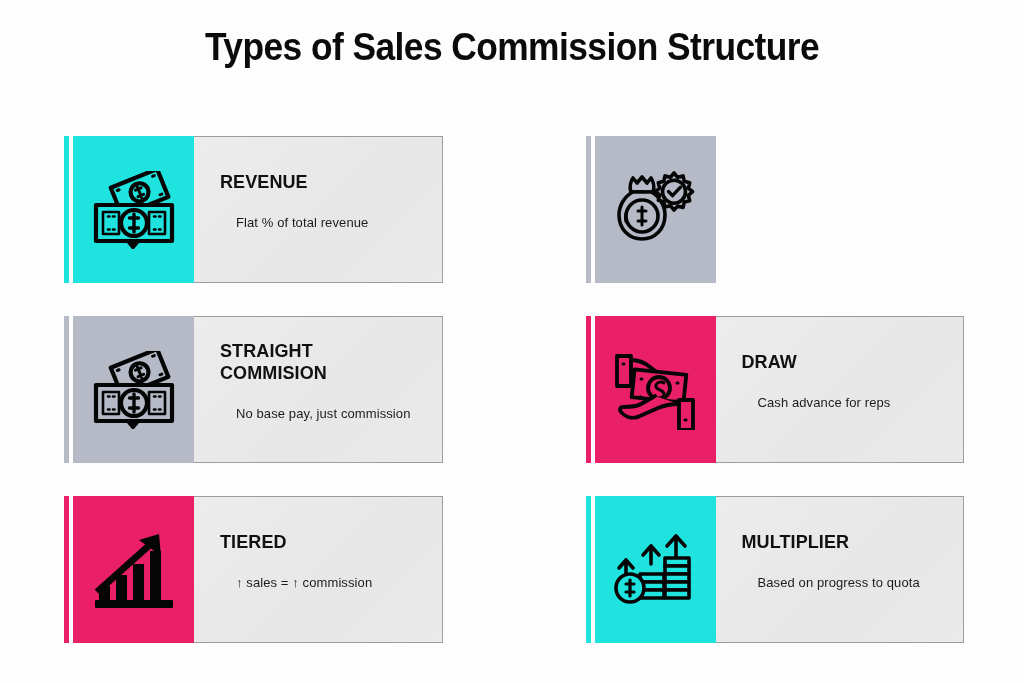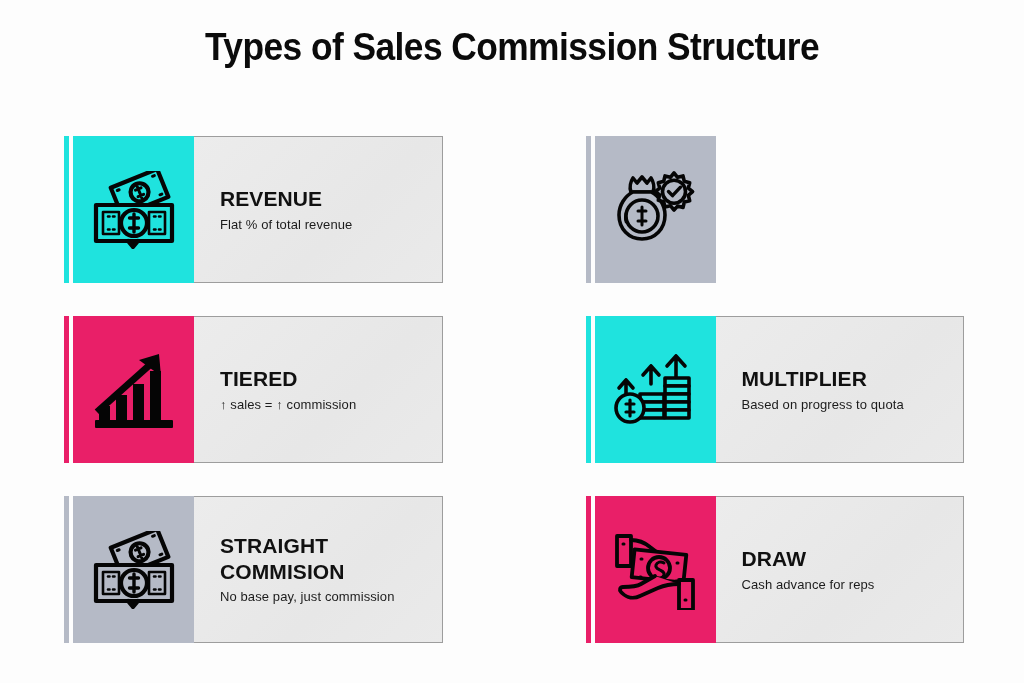--- a/index.html
+++ b/index.html
@@ -61,35 +61,35 @@
     border-right:1px solid #9d9d9d;
     border-bottom:1px solid #9d9d9d;
     display:flex;
     flex-direction:column;
     justify-content:center;
     padding-left:26px;
     box-sizing:border-box;
     background-image:linear-gradient(135deg,#ececec 0%,#e7e7e7 60%,#eaeaea 100%);
   }
   .card-title{
-    font-size:21px;
+    font-size:18px;
     font-weight:bold;
     color:#111111;
     letter-spacing:0.1px;
     line-height:1.22;
     margin:0 0 5px 0;
     white-space:pre-line;
   }
   .card-sub{
     font-size:13px;
     font-weight:normal;
     color:#1c1c1c;
     letter-spacing:0.1px;
     line-height:1.25;
-    margin:0;
+    margin:16px;
   }
   .icon-svg{display:block;}
 </style>
 </head>
 <body>
 
 <div class="page">
 
   <div class="page-title">Types of Sales Commission Structure</div>
 
@@ -144,20 +144,78 @@
             </svg>
           </span>
         </div>
       </div>
 
     </div>
 
     <div class="row">
 
       <div class="card">
+        <div class="accent" style="background:#b5bac6"></div>
+        <div class="accent-gap"></div>
+        <div class="icon-panel" style="background:#b5bac6">
+          <span>
+            <svg class="icon-svg" width="88" height="78" viewBox="0 0 88 78" fill="none" stroke="#050505" stroke-width="4.2" stroke-linejoin="round" stroke-linecap="round">
+              <g transform="rotate(-22 52 30)">
+                <rect x="28" y="6" width="50" height="30" fill="#b5bac6"></rect>
+                <circle cx="53" cy="21" r="9" fill="#b5bac6"></circle>
+                <path d="M53 15v12M50 17.5h6M50 24.5h6" stroke-width="3"></path>
+                <path d="M33 11h2M71 11h2M33 31h2M71 31h2" stroke-width="3"></path>
+              </g>
+              <rect x="6" y="34" width="76" height="36" fill="#b5bac6"></rect>
+              <circle cx="44" cy="52" r="13" fill="#b5bac6"></circle>
+              <path d="M44 43v18M39.5 47h9M39.5 57h9" stroke-width="3.4"></path>
+              <rect x="13" y="41" width="16" height="22" fill="none" stroke-width="2.6"></rect>
+              <rect x="59" y="41" width="16" height="22" fill="none" stroke-width="2.6"></rect>
+              <path d="M18 45.5h1.5M23 45.5h1.5M18 58.5h1.5M23 58.5h1.5M64 45.5h1.5M69 45.5h1.5M64 58.5h1.5M69 58.5h1.5" stroke-width="2.6"></path>
+              <path d="M38 70l5 6 5-6" fill="#050505"></path>
+            </svg>
+          </span>
+        </div>
+        <div class="text-panel">
+          <div class="card-title">STRAIGHT
+COMMISION</div>
+          <div class="card-sub">No base pay, just commission</div>
+        </div>
+      </div>
+
+      <div class="card">
+        <div class="accent" style="background:#e91f68"></div>
+        <div class="accent-gap"></div>
+        <div class="icon-panel" style="background:#e91f68">
+          <span>
+            <svg class="icon-svg" width="88" height="80" viewBox="0 0 88 80" fill="none" stroke="#050505" stroke-width="3.8" stroke-linejoin="round" stroke-linecap="round">
+              <rect x="6" y="6" width="14" height="30" fill="#e91f68"></rect>
+              <path d="M12 14h1" stroke-width="3"></path>
+              <path d="M20 10c6 0 13 2 19 7l21 16-6 9-14-9" fill="#e91f68"></path>
+              <rect x="22" y="22" width="52" height="28" transform="rotate(6 48 36)" fill="#e91f68"></rect>
+              <circle cx="48" cy="38" r="11" fill="#e91f68"></circle>
+              <path d="M53 33c-3-2-7-1-8 2s2 4 4 5 5 2 4 5-5 4-8 2" stroke-width="3"></path>
+              <path d="M30 29h1M66 33h1M29 47h1M65 51h1" stroke-width="3"></path>
+              <rect x="68" y="50" width="14" height="30" fill="#e91f68"></rect>
+              <path d="M74 70h1" stroke-width="3"></path>
+              <path d="M68 54c-8 0-14 1-21 4l-18 8c-6 3-13 2-18-3l-1-1c-2-2-1-5 2-5 6 0 13 0 18-3l14-8" fill="#e91f68"></path>
+            </svg>
+          </span>
+        </div>
+        <div class="text-panel">
+          <div class="card-title">DRAW</div>
+          <div class="card-sub">Cash advance for reps</div>
+        </div>
+      </div>
+
+    </div>
+
+    <div class="row">
+
+      <div class="card">
         <div class="accent" style="background:#e91f68"></div>
         <div class="accent-gap"></div>
         <div class="icon-panel" style="background:#e91f68">
           <span>
             <svg class="icon-svg" width="86" height="80" viewBox="0 0 86 80" fill="#050505" stroke="none">
               <rect x="4" y="70" width="78" height="8" rx="1"></rect>
               <rect x="8" y="56" width="11" height="14"></rect>
               <rect x="25" y="45" width="11" height="25"></rect>
               <rect x="42" y="34" width="11" height="36"></rect>
               <rect x="59" y="21" width="11" height="49"></rect>
@@ -195,72 +253,14 @@
           </span>
         </div>
         <div class="text-panel">
           <div class="card-title">MULTIPLIER</div>
           <div class="card-sub">Based on progress to quota</div>
         </div>
       </div>
 
     </div>
 
-    <div class="row">
-
-      <div class="card">
-        <div class="accent" style="background:#b5bac6"></div>
-        <div class="accent-gap"></div>
-        <div class="icon-panel" style="background:#b5bac6">
-          <span>
-            <svg class="icon-svg" width="88" height="78" viewBox="0 0 88 78" fill="none" stroke="#050505" stroke-width="4.2" stroke-linejoin="round" stroke-linecap="round">
-              <g transform="rotate(-22 52 30)">
-                <rect x="28" y="6" width="50" height="30" fill="#b5bac6"></rect>
-                <circle cx="53" cy="21" r="9" fill="#b5bac6"></circle>
-                <path d="M53 15v12M50 17.5h6M50 24.5h6" stroke-width="3"></path>
-                <path d="M33 11h2M71 11h2M33 31h2M71 31h2" stroke-width="3"></path>
-              </g>
-              <rect x="6" y="34" width="76" height="36" fill="#b5bac6"></rect>
-              <circle cx="44" cy="52" r="13" fill="#b5bac6"></circle>
-              <path d="M44 43v18M39.5 47h9M39.5 57h9" stroke-width="3.4"></path>
-              <rect x="13" y="41" width="16" height="22" fill="none" stroke-width="2.6"></rect>
-              <rect x="59" y="41" width="16" height="22" fill="none" stroke-width="2.6"></rect>
-              <path d="M18 45.5h1.5M23 45.5h1.5M18 58.5h1.5M23 58.5h1.5M64 45.5h1.5M69 45.5h1.5M64 58.5h1.5M69 58.5h1.5" stroke-width="2.6"></path>
-              <path d="M38 70l5 6 5-6" fill="#050505"></path>
-            </svg>
-          </span>
-        </div>
-        <div class="text-panel">
-          <div class="card-title">STRAIGHT
-COMMISION</div>
-          <div class="card-sub">No base pay, just commission</div>
-        </div>
-      </div>
-
-      <div class="card">
-        <div class="accent" style="background:#e91f68"></div>
-        <div class="accent-gap"></div>
-        <div class="icon-panel" style="background:#e91f68">
-          <span>
-            <svg class="icon-svg" width="88" height="80" viewBox="0 0 88 80" fill="none" stroke="#050505" stroke-width="3.8" stroke-linejoin="round" stroke-linecap="round">
-              <rect x="6" y="6" width="14" height="30" fill="#e91f68"></rect>
-              <path d="M12 14h1" stroke-width="3"></path>
-              <path d="M20 10c6 0 13 2 19 7l21 16-6 9-14-9" fill="#e91f68"></path>
-              <rect x="22" y="22" width="52" height="28" transform="rotate(6 48 36)" fill="#e91f68"></rect>
-              <circle cx="48" cy="38" r="11" fill="#e91f68"></circle>
-              <path d="M53 33c-3-2-7-1-8 2s2 4 4 5 5 2 4 5-5 4-8 2" stroke-width="3"></path>
-              <path d="M30 29h1M66 33h1M29 47h1M65 51h1" stroke-width="3"></path>
-              <rect x="68" y="50" width="14" height="30" fill="#e91f68"></rect>
-              <path d="M74 70h1" stroke-width="3"></path>
-              <path d="M68 54c-8 0-14 1-21 4l-18 8c-6 3-13 2-18-3l-1-1c-2-2-1-5 2-5 6 0 13 0 18-3l14-8" fill="#e91f68"></path>
-            </svg>
-          </span>
-        </div>
-        <div class="text-panel">
-          <div class="card-title">DRAW</div>
-          <div class="card-sub">Cash advance for reps</div>
-        </div>
-      </div>
-
-    </div>
-
   </div>
 </div>
 
 </body></html>

